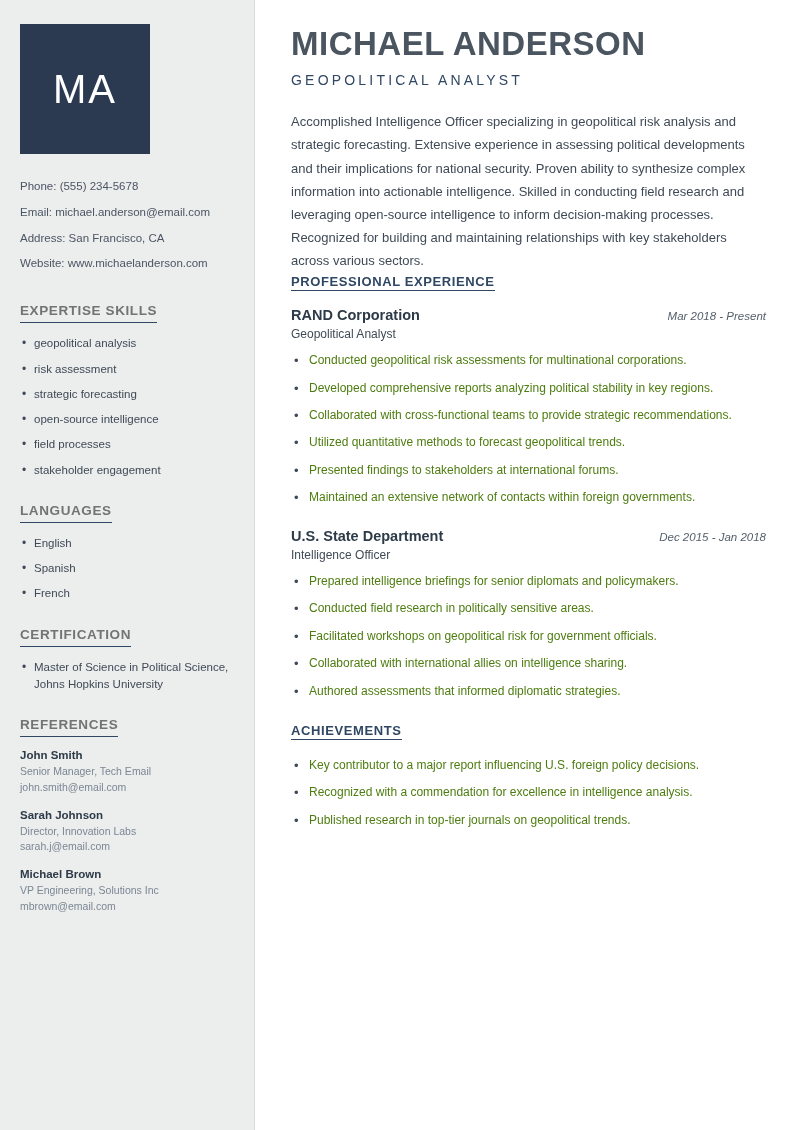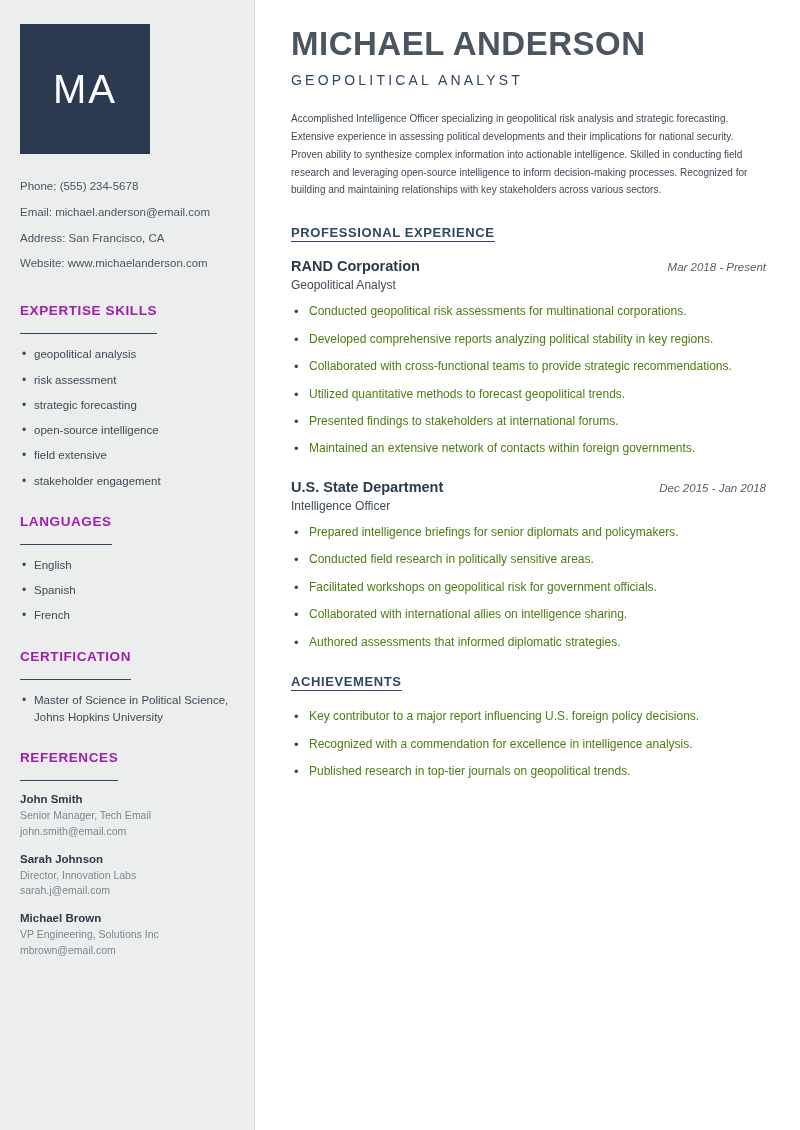--- a/index.html
+++ b/index.html
@@ -46,25 +46,25 @@
   .contact-list div {
     font-size: 11.5px;
     color: #4b5563;
     line-height: 1.55;
     margin-bottom: 8px;
     word-break: break-word;
   }
   .side-heading {
     font-size: 13.5px;
     font-weight: bold;
-    color: #a21caf;
+    color: #737373;
     letter-spacing: 0.6px;
     border-bottom: 1.5px solid #2f4763;
     display: inline-block;
-    padding-bottom: 15px;
+    padding-bottom: 4px;
     margin-bottom: 12px;
   }
   .side-section { margin-bottom: 22px; }
   ul.side-ul { list-style: none; }
   ul.side-ul li {
     position: relative;
     font-size: 11.5px;
     color: #3f4a56;
     line-height: 1.5;
     padding-left: 14px;
@@ -104,24 +104,23 @@
     line-height: 1.1;
     margin-bottom: 10px;
   }
   .role {
     font-size: 14px;
     color: #2f4763;
     letter-spacing: 3.2px;
     margin-bottom: 22px;
   }
   .summary {
-    font-size: 10px;
+    font-size: 13px;
     color: #3f4a56;
     line-height: 1.78;
-    margin-bottom: 24px;
     text-align: left;
   }
   .main-heading {
     font-size: 13px;
     font-weight: bold;
     color: #2f4763;
     letter-spacing: 0.6px;
     border-bottom: 1.5px solid #2f4763;
     display: inline-block;
     padding-bottom: 1px;
@@ -185,21 +184,21 @@
       <div>Website: www.michaelanderson.com</div>
     </div>
 
     <section class="side-section">
       <div class="side-heading">EXPERTISE SKILLS</div>
       <ul class="side-ul">
         <li>geopolitical analysis</li>
         <li>risk assessment</li>
         <li>strategic forecasting</li>
         <li>open-source intelligence</li>
-        <li>field extensive</li>
+        <li>field processes</li>
         <li>stakeholder engagement</li>
       </ul>
     </section>
 
     <section class="side-section">
       <div class="side-heading">LANGUAGES</div>
       <ul class="side-ul">
         <li>English</li>
         <li>Spanish</li>
         <li>French</li>

